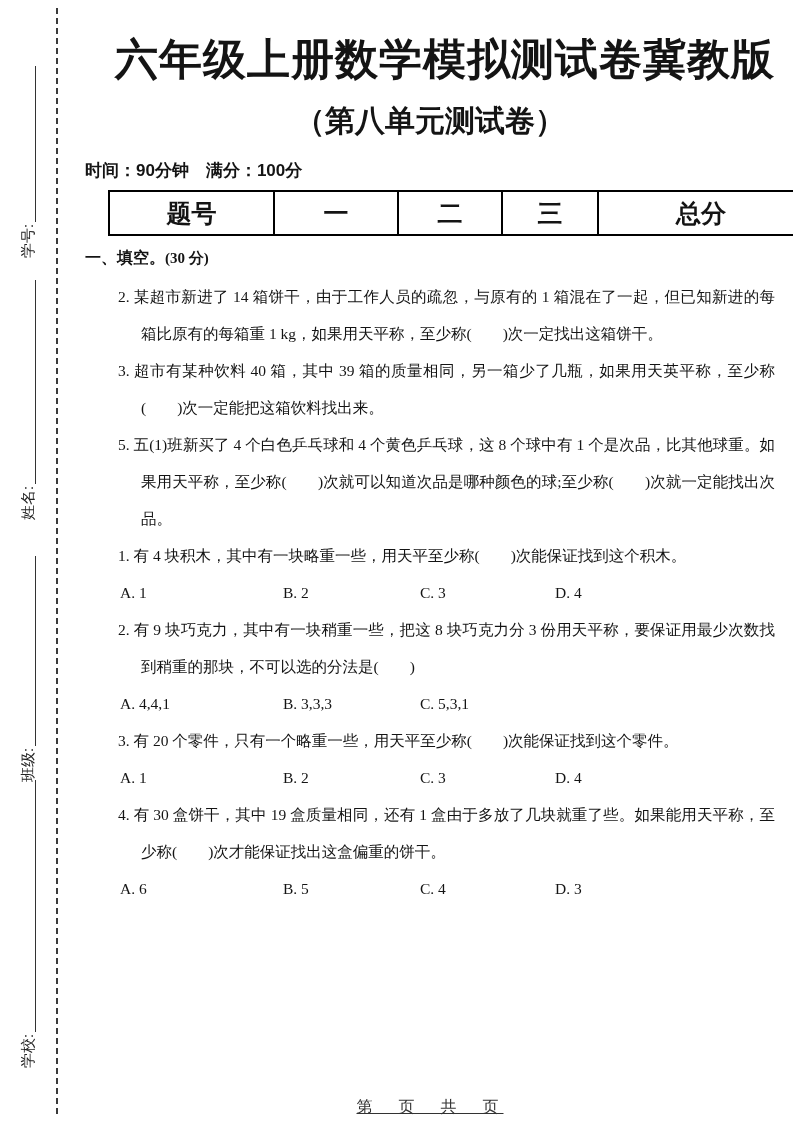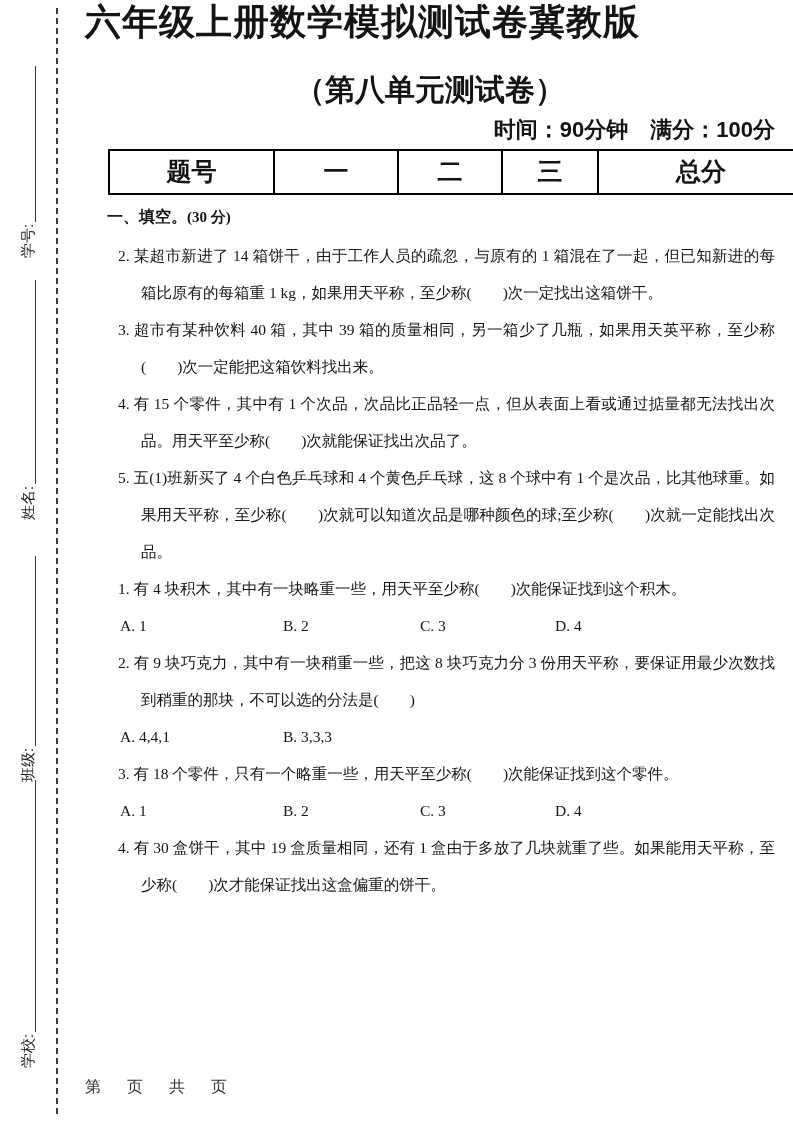--- a/index.html
+++ b/index.html
@@ -23,64 +23,64 @@
   }
   .side-field .blank { flex:1; border-bottom:1.5px solid #333; height:55%; margin-left:2px; }
   .sf-0 { top:258px;  width:192px; }
   .sf-1 { top:520px;  width:240px; }
   .sf-2 { top:782px;  width:226px; }
   .sf-3 { top:1068px; width:288px; }
 
   
   .main { position:absolute; left:85px; top:0; width:690px; }
   .title {
-    text-align:left;
+    margin-top:34px; text-align:right;
     font-family:"Liberation Sans","DejaVu Sans",sans-serif;
-    font-weight:bold; font-size:36px; letter-spacing:1px; line-height:1.2;
+    font-weight:bold; font-size:43px; letter-spacing:1px; line-height:1.2;
   }
   .subtitle {
-    margin-top:28px; text-align:center;
+    margin-top:16px; text-align:center;
     font-family:"Liberation Sans","DejaVu Sans",sans-serif;
     font-weight:bold; font-size:30px; line-height:1.25;
   }
   .exam-info {
-    margin-top:10px; text-align:right;
+    margin-top:21px; text-align:left;
     font-family:"Liberation Sans","DejaVu Sans",sans-serif;
-    font-weight:bold; font-size:22px; line-height:22px;
+    font-weight:bold; font-size:17px; line-height:22px;
   }
   
   table.score {
     margin:8px 0 0 23px; border-collapse:collapse; table-layout:fixed; width:667px;
   }
   table.score td {
     border:2.2px solid #000; height:44px; text-align:center; vertical-align:middle;
     font-family:"Liberation Sans","DejaVu Sans",sans-serif;
     font-weight:bold; font-size:25px;
   }
   .cw0{width:165px;} .cw1{width:124px;} .cw2{width:104px;} .cw3{width:96px;} .cw4{width:206px;}
 
   
   .body { margin-top:3px; }
   .section-heading { line-height:37px; font-size:16px; }
   .section-heading .shead-label {
-    font-family:Liberation Mono, monospace; font-weight:bold;margin-left:22px;
+    font-family:Liberation Mono, monospace; font-weight:bold;
   }
   .section-heading .shead-note { font-weight:bold; font-size:15px;text-align:right; }
   .question {
     line-height:37px; font-size:15.5px; text-align:justify;
     padding-left:56px; text-indent:-23px;
   }
   .options {
     line-height:37px; font-size:15.5px;
     display:grid; grid-template-columns:163px 137px 135px 1fr;
     padding-left:35px;
   }
   .footer {
-    position:absolute; bottom:24px; left:85px; width:690px; text-align:left;
-    font-size:16px; letter-spacing:5px; color:#333;
+    position:absolute; bottom:4px; left:85px; width:690px; text-align:center;
+    font-size:16px; letter-spacing:5px; color:#333;text-decoration:underline;
   }
 </style>
 </head>
 <body>
 
 <div class="page">
 
   <div class="seal-line"></div>
 
   <div class="side-field sf-0">
@@ -126,24 +126,20 @@
 
       <p class="question">
         <span>2.</span>
         <span>某超市新进了 14 箱饼干，由于工作人员的疏忽，与原有的 1 箱混在了一起，但已知新进的每箱比原有的每箱重 1 kg，如果用天平称，至少称(　　)次一定找出这箱饼干。</span>
       </p>
       <p class="question">
         <span>3.</span>
         <span>超市有某种饮料 40 箱，其中 39 箱的质量相同，另一箱少了几瓶，如果用天英平称，至少称(　　)次一定能把这箱饮料找出来。</span>
       </p>
       <p class="question">
-        <span>4.</span>
-        <span>有 15 个零件，其中有 1 个次品，次品比正品轻一点，但从表面上看或通过掂量都无法找出次品。用天平至少称(　　)次就能保证找出次品了。</span>
-      </p>
-      <p class="question">
         <span>5.</span>
         <span>五(1)班新买了 4 个白色乒乓球和 4 个黄色乒乓球，这 8 个球中有 1 个是次品，比其他球重。如果用天平称，至少称(　　)次就可以知道次品是哪种颜色的球;至少称(　　)次就一定能找出次品。</span>
       </p>
 
 
       <p class="question">
         <span>1.</span>
         <span>有 4 块积木，其中有一块略重一些，用天平至少称(　　)次能保证找到这个积木。</span>
       </p>
       <div class="options">
@@ -153,37 +149,44 @@
         <span>D. 4</span>
       </div>
 
       <p class="question">
         <span>2.</span>
         <span>有 9 块巧克力，其中有一块稍重一些，把这 8 块巧克力分 3 份用天平称，要保证用最少次数找到稍重的那块，不可以选的分法是(　　)</span>
       </p>
       <div class="options">
         <span>A. 4,4,1</span>
         <span>B. 3,3,3</span>
+        <span>C. 5,3,1</span>
         <span></span>
       </div>
 
       <p class="question">
         <span>3.</span>
-        <span>有 18 个零件，只有一个略重一些，用天平至少称(　　)次能保证找到这个零件。</span>
+        <span>有 20 个零件，只有一个略重一些，用天平至少称(　　)次能保证找到这个零件。</span>
       </p>
       <div class="options">
         <span>A. 1</span>
         <span>B. 2</span>
         <span>C. 3</span>
         <span>D. 4</span>
       </div>
 
       <p class="question">
         <span>4.</span>
         <span>有 30 盒饼干，其中 19 盒质量相同，还有 1 盒由于多放了几块就重了些。如果能用天平称，至少称(　　)次才能保证找出这盒偏重的饼干。</span>
       </p>
+      <div class="options">
+        <span>A. 6</span>
+        <span>B. 5</span>
+        <span>C. 4</span>
+        <span>D. 3</span>
+      </div>
 
     </div>
   </div>
 
   <div class="footer">第　页　共　页</div>
 
 </div>
 
 </body></html>

